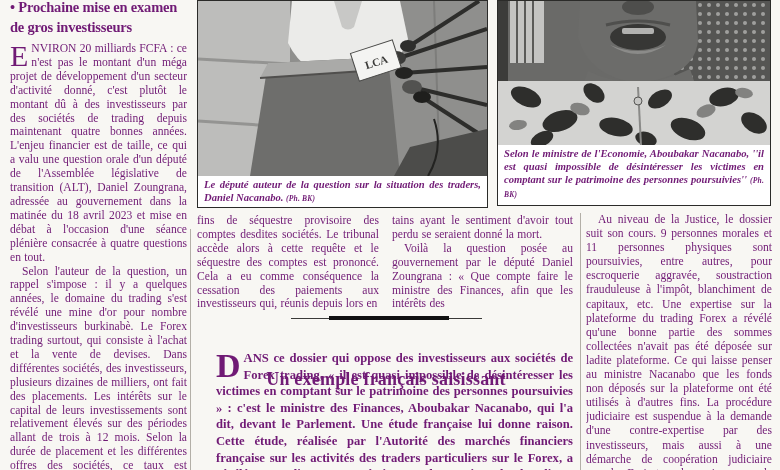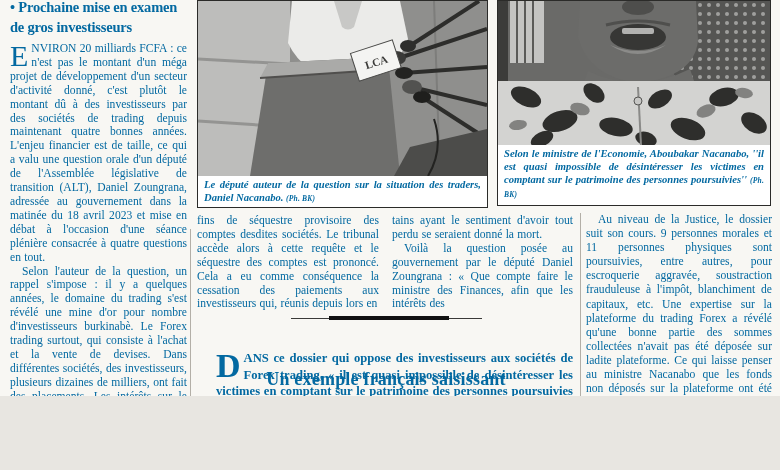--- a/index.html
+++ b/index.html
@@ -1,18 +1,18 @@
 <!DOCTYPE html>
 <html lang="fr"><head>
 <meta charset="utf-8">
 <style>
   html,body{margin:0;padding:0;background:#e8e6e1;}
   .page{
-    position:relative;width:780px;height:396px;overflow:hidden;
-    background:#f8f7f3;color:#0369a1;
+    position:relative;width:780px;height:470px;overflow:hidden;
+    background:#f8f7f3;color:#701a75;
     font-family:"Liberation Serif","DejaVu Serif",serif;
   }
   
   .headline{
     position:absolute;left:10px;top:-3px;width:183px;
     font-size:14.5px;font-weight:bold;line-height:20px;letter-spacing:-.2px;
   }
   
   .col{position:absolute;text-align:justify;overflow:hidden;
        font-size:11.6px;line-height:13.9px;word-spacing:.4px;}

